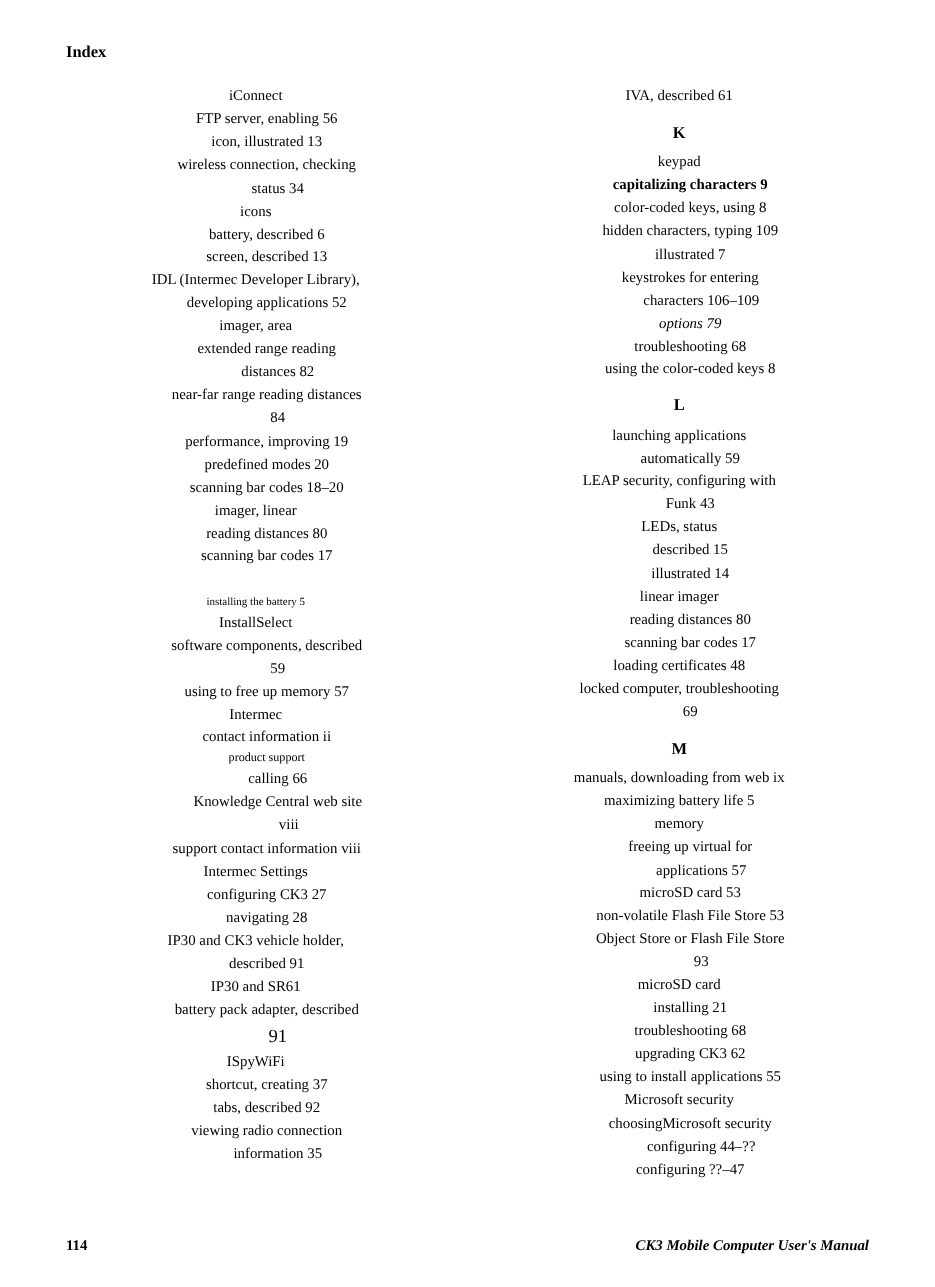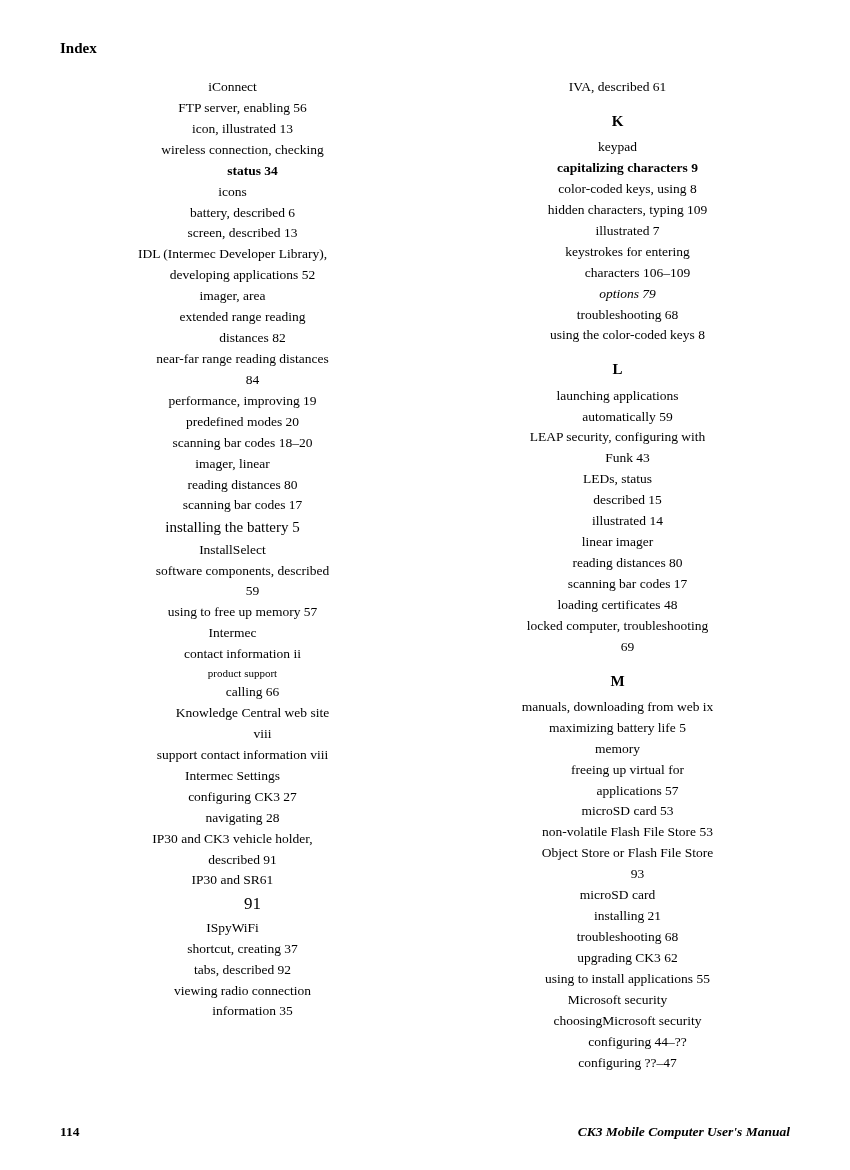--- a/index.html
+++ b/index.html
@@ -56,55 +56,56 @@
 <div class="page-container">
   <div class="page-header">Index</div>
 
   <div class="columns">
 
     <div class="col" id="left-col">
         <div style="padding-left: 0px; line-height: 1.55; font-size: 13.5px;">iConnect</div>
         <div style="padding-left: 20px; line-height: 1.55; font-size: 13.5px;">FTP server, enabling 56</div>
         <div style="padding-left: 20px; line-height: 1.55; font-size: 13.5px;">icon, illustrated  13</div>
         <div style="padding-left: 20px; line-height: 1.55; font-size: 13.5px;">wireless connection, checking</div>
-        <div style="padding-left: 40px; line-height: 1.55; font-size: 13.5px; font-weight: bold;">status 34</div>
+        <div style="padding-left: 40px; line-height: 1.55; font-size: 13.5px;">status 34</div>
         <div style="padding-left: 0px; line-height: 1.55; font-size: 13.5px;">icons</div>
         <div style="padding-left: 20px; line-height: 1.55; font-size: 13.5px;">battery, described 6</div>
         <div style="padding-left: 20px; line-height: 1.55; font-size: 13.5px;">screen, described  13</div>
         <div style="padding-left: 0px; line-height: 1.55; font-size: 13.5px;">IDL (Intermec Developer Library),</div>
         <div style="padding-left: 20px; line-height: 1.55; font-size: 13.5px;">developing applications 52</div>
         <div style="padding-left: 0px; line-height: 1.55; font-size: 13.5px;">imager, area</div>
         <div style="padding-left: 20px; line-height: 1.55; font-size: 13.5px;">extended range reading</div>
         <div style="padding-left: 40px; line-height: 1.55; font-size: 13.5px;">distances 82</div>
         <div style="padding-left: 20px; line-height: 1.55; font-size: 13.5px;">near-far range reading distances</div>
         <div style="padding-left: 40px; line-height: 1.55; font-size: 13.5px;">84</div>
         <div style="padding-left: 20px; line-height: 1.55; font-size: 13.5px;">performance, improving 19</div>
         <div style="padding-left: 20px; line-height: 1.55; font-size: 13.5px;">predefined modes 20</div>
         <div style="padding-left: 20px; line-height: 1.55; font-size: 13.5px;">scanning bar codes 18–20</div>
         <div style="padding-left: 0px; line-height: 1.55; font-size: 13.5px;">imager, linear</div>
         <div style="padding-left: 20px; line-height: 1.55; font-size: 13.5px;">reading distances  80</div>
         <div style="padding-left: 20px; line-height: 1.55; font-size: 13.5px;">scanning bar codes  17</div>
-        <div style="padding-left: 0px; line-height: 1.55; font-size: 15px;">installing the battery 5</div>
+        <div style="padding-left: 0px; line-height: 1.55; font-size: 10px; margin-top: 24px;">installing the battery 5</div>
         <div style="padding-left: 0px; line-height: 1.55; font-size: 13.5px;">InstallSelect</div>
         <div style="padding-left: 20px; line-height: 1.55; font-size: 13.5px;">software components, described</div>
         <div style="padding-left: 40px; line-height: 1.55; font-size: 13.5px;">59</div>
         <div style="padding-left: 20px; line-height: 1.55; font-size: 13.5px;">using to free up memory 57</div>
         <div style="padding-left: 0px; line-height: 1.55; font-size: 13.5px;">Intermec</div>
         <div style="padding-left: 20px; line-height: 1.55; font-size: 13.5px;">contact information  ii</div>
         <div style="padding-left: 20px; line-height: 1.55; font-size: 11px; font-family: Liberation Serif, serif;">product support</div>
         <div style="padding-left: 40px; line-height: 1.55; font-size: 13.5px;">calling 66</div>
         <div style="padding-left: 40px; line-height: 1.55; font-size: 13.5px;">Knowledge Central web site</div>
         <div style="padding-left: 60px; line-height: 1.55; font-size: 13.5px;">viii</div>
         <div style="padding-left: 20px; line-height: 1.55; font-size: 13.5px;">support contact information  viii</div>
         <div style="padding-left: 0px; line-height: 1.55; font-size: 13.5px;">Intermec Settings</div>
         <div style="padding-left: 20px; line-height: 1.55; font-size: 13.5px;">configuring CK3  27</div>
         <div style="padding-left: 20px; line-height: 1.55; font-size: 13.5px;">navigating 28</div>
         <div style="padding-left: 0px; line-height: 1.55; font-size: 13.5px;">IP30 and CK3 vehicle holder,</div>
         <div style="padding-left: 20px; line-height: 1.55; font-size: 13.5px;">described 91</div>
         <div style="padding-left: 0px; line-height: 1.55; font-size: 13.5px;">IP30 and SR61</div>
+        <div style="padding-left: 20px; line-height: 1.55; font-size: 13.5px;">battery pack adapter, described</div>
         <div style="padding-left: 40px; line-height: 1.55; font-size: 17px;">91</div>
         <div style="padding-left: 0px; line-height: 1.55; font-size: 13.5px;">ISpyWiFi</div>
         <div style="padding-left: 20px; line-height: 1.55; font-size: 13.5px;">shortcut, creating 37</div>
         <div style="padding-left: 20px; line-height: 1.55; font-size: 13.5px;">tabs, described 92</div>
         <div style="padding-left: 20px; line-height: 1.55; font-size: 13.5px;">viewing radio connection</div>
         <div style="padding-left: 40px; line-height: 1.55; font-size: 13.5px;">information  35</div>
       </div>
 
     <div class="col" id="right-col">
         <div style="padding-left: 0px; line-height: 1.55; font-size: 13.5px;">IVA, described 61</div>

